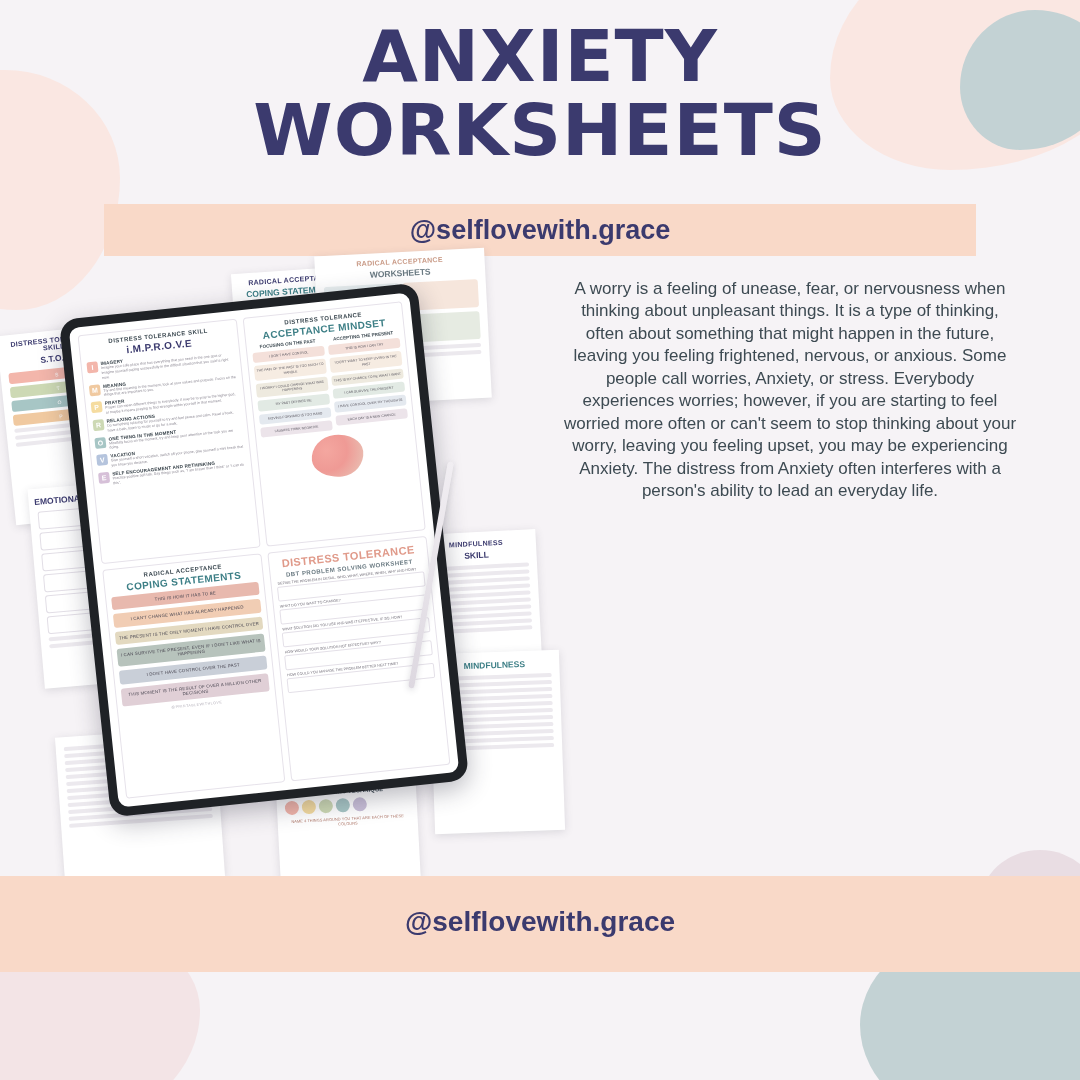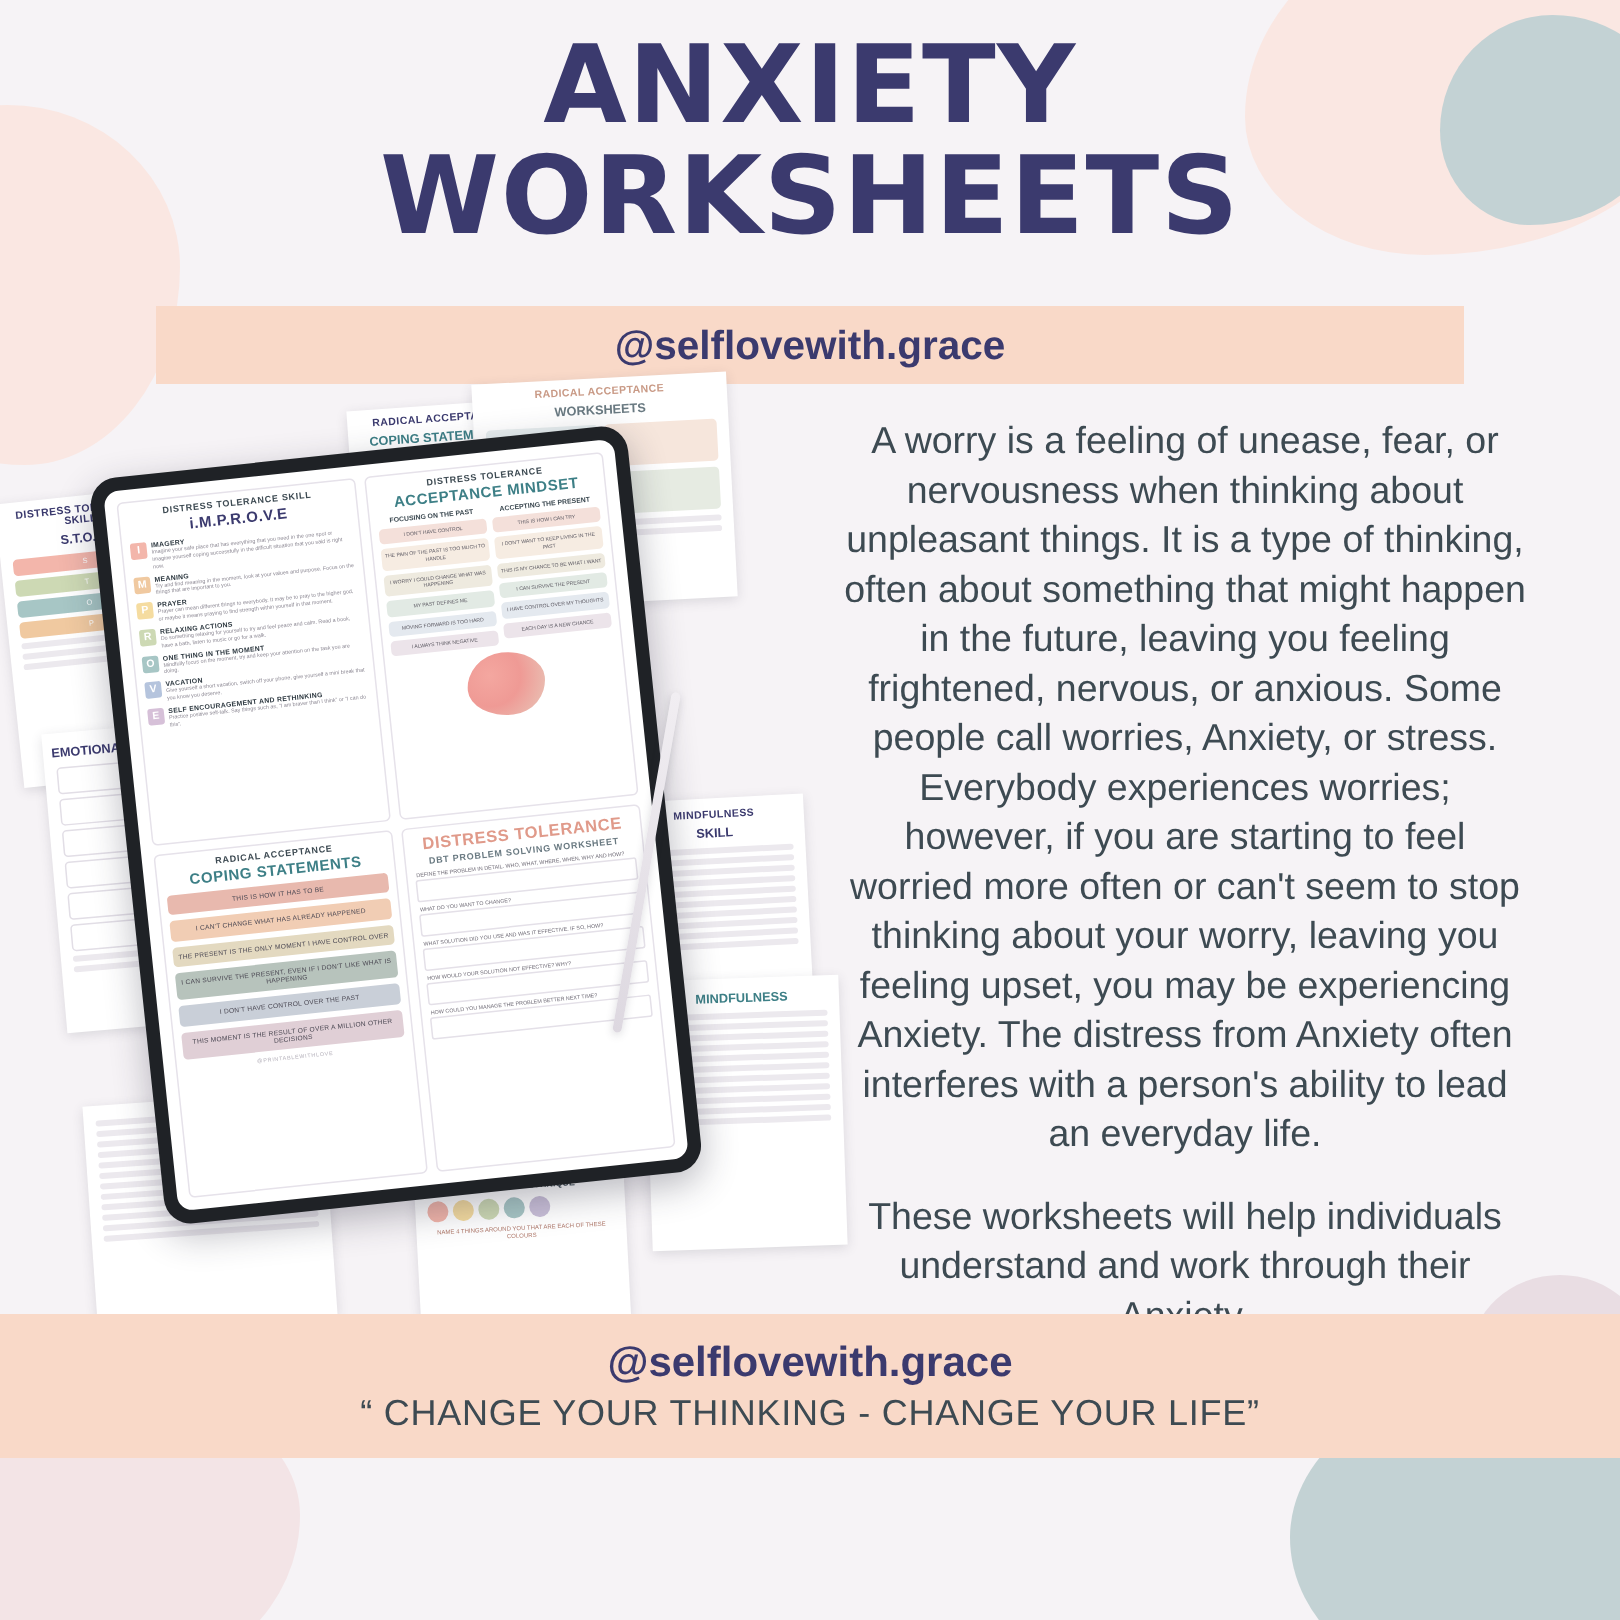--- a/index.html
+++ b/index.html
@@ -116,21 +116,21 @@
   }
 
   
   .body-copy {
     position: absolute;
     top: 278px;
     left: 560px;
     width: 460px;
     text-align: center;
     color: #3d4a52;
-    font-size: 25px;
+    font-size: 17px;
     line-height: 1.32;
   }
   .body-copy p { margin: 0 0 22px 0; }
   .body-copy p:last-child { margin-bottom: 0; }
 
   
   .footer-bar {
     position: absolute;
     left: 0;
     bottom: 108px;
@@ -383,21 +383,20 @@
     <span class="l1">ANXIETY</span>
     <span class="l2">WORKSHEETS</span>
   </div>
 
   <div class="subtitle-bar">
     <span class="handle">@selflovewith.grace</span>
   </div>
 
   <div class="body-copy">
     <p>A worry is a feeling of unease, fear, or nervousness when thinking about unpleasant things. It is a type of thinking, often about something that might happen in the future, leaving you feeling frightened, nervous, or anxious. Some people call worries, Anxiety, or stress. Everybody experiences worries; however, if you are starting to feel worried more often or can't seem to stop thinking about your worry, leaving you feeling upset, you may be experiencing Anxiety. The distress from Anxiety often interferes with a person's ability to lead an everyday life.</p>
-    <p>These worksheets will help individuals understand and work through their Anxiety.</p>
   </div>
 
   <div class="mock-area">
 
     <div class="sheet" id="sheet-dt-stop">
       <div class="hd">DISTRESS TOLERANCE SKILL</div>
       <div class="hd2" style="color:#3b3a6e">S.T.O.P</div>
       <div class="chip" style="background:#f3b6ab">S</div>
       <div class="chip" style="background:#cdd9b4">T</div>
       <div class="chip" style="background:#a7c6c5">O</div>
@@ -617,17 +616,16 @@
         </div>
 
       </div>
     </div>
 
     <div class="stylus"></div>
   </div>
 
   <div class="footer-bar">
     <div class="fhandle">@selflovewith.grace</div>
-    <div class="fslogan">“ CHANGE YOUR THINKING - CHANGE YOUR LIFE”</div>
   </div>
 
 
 </div>
 
 </body></html>

